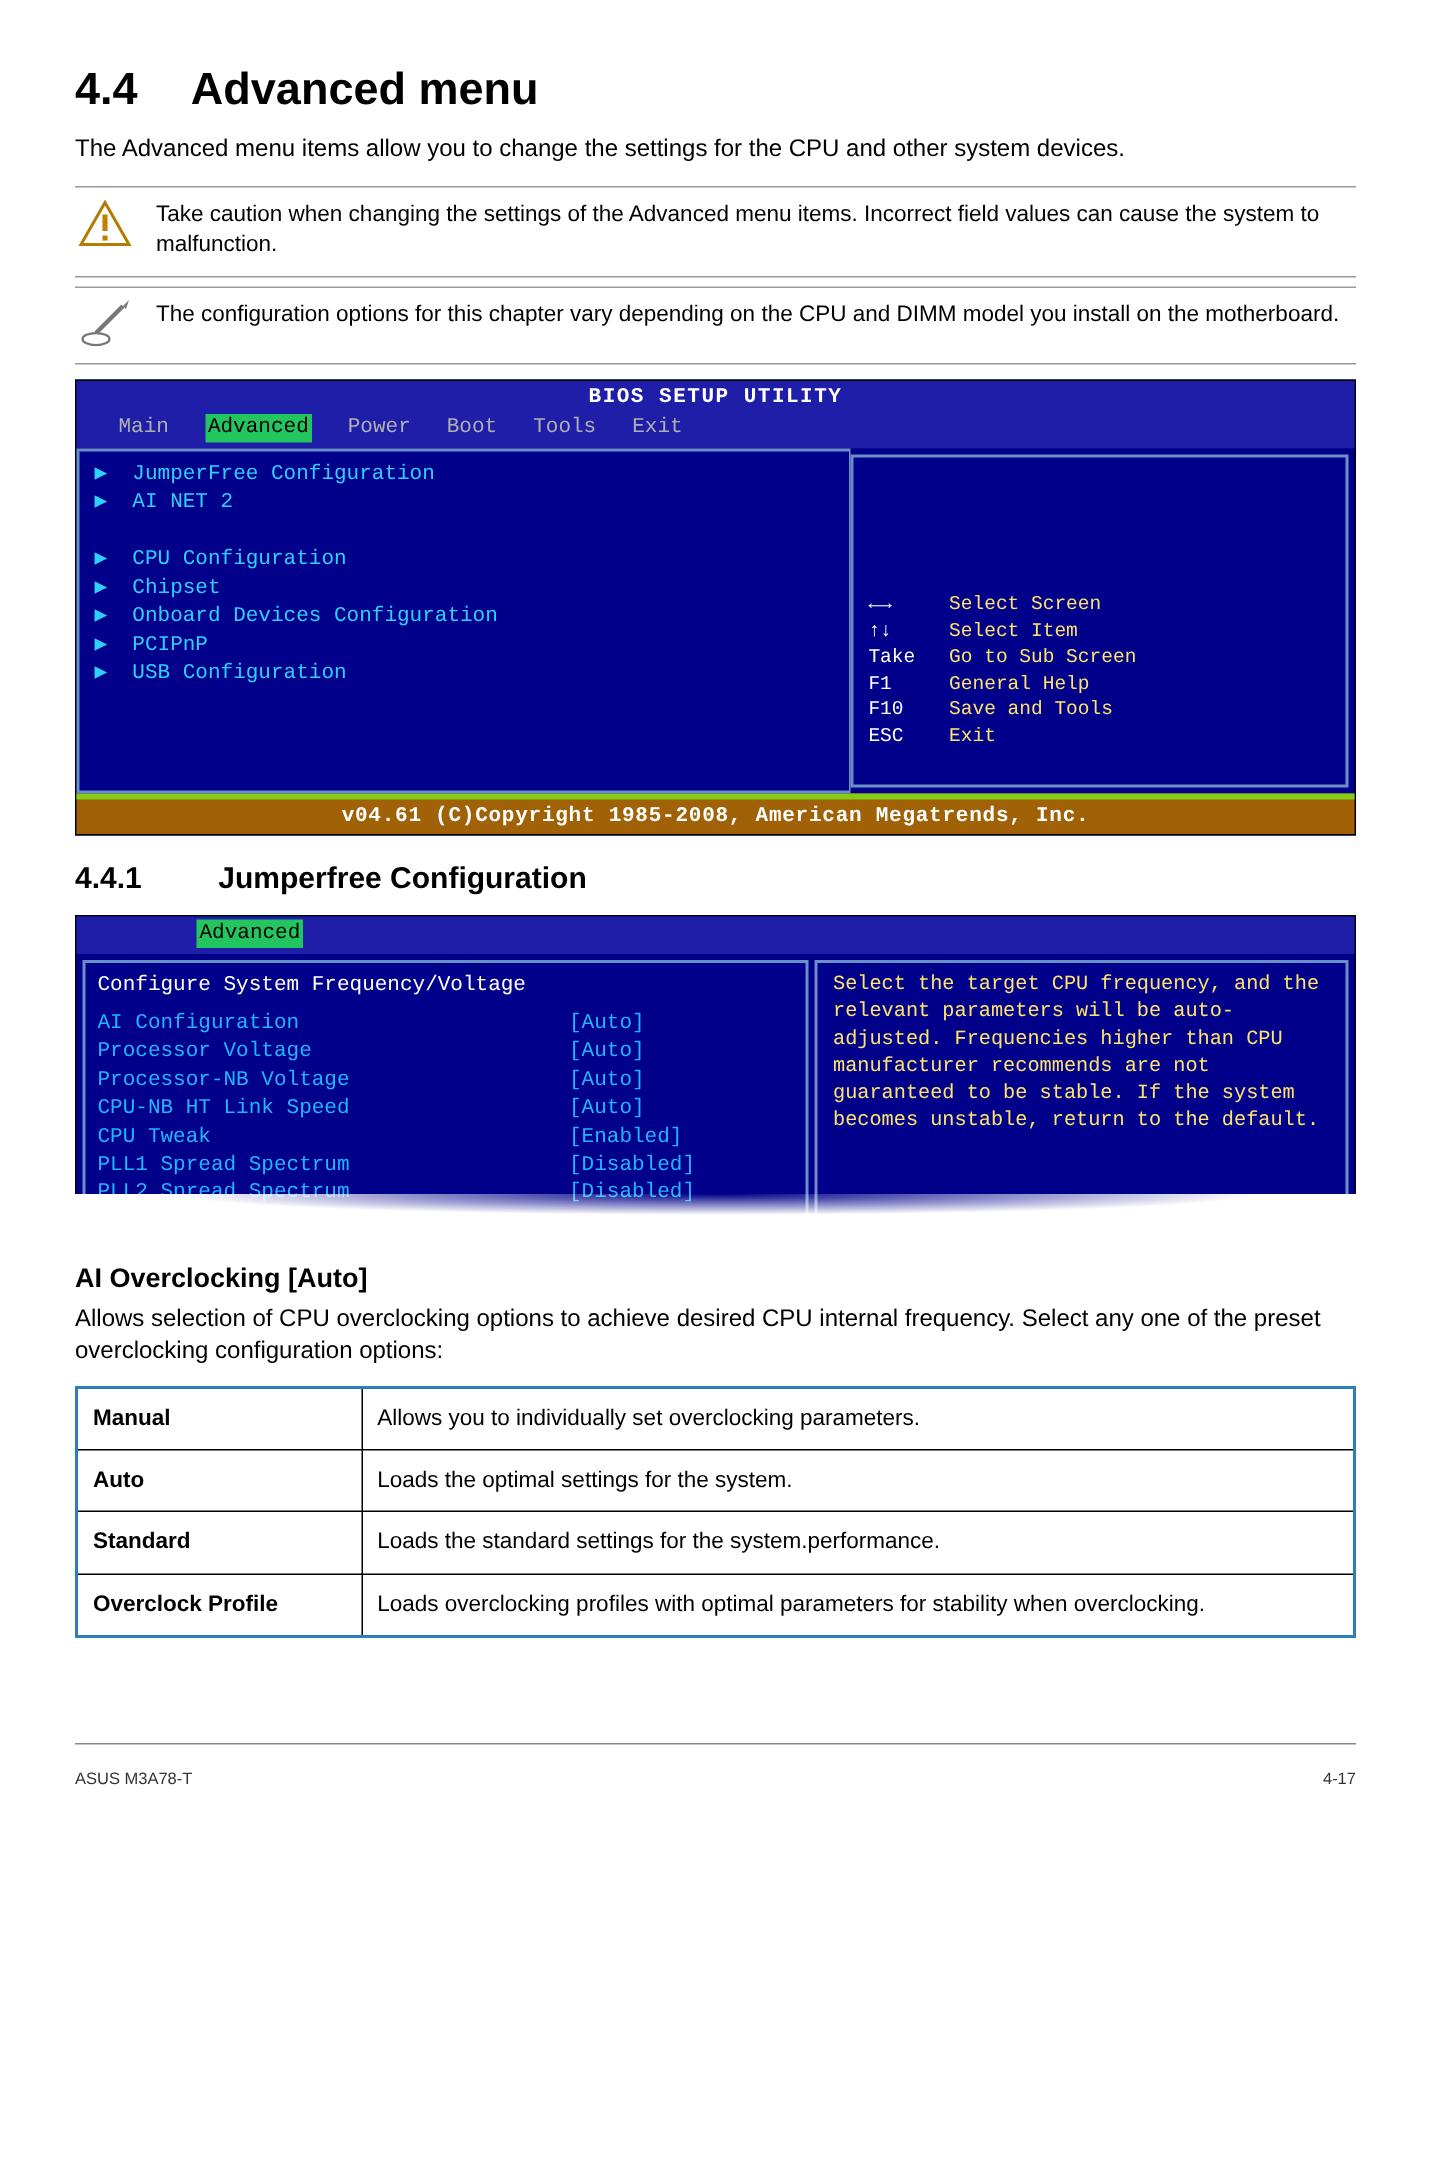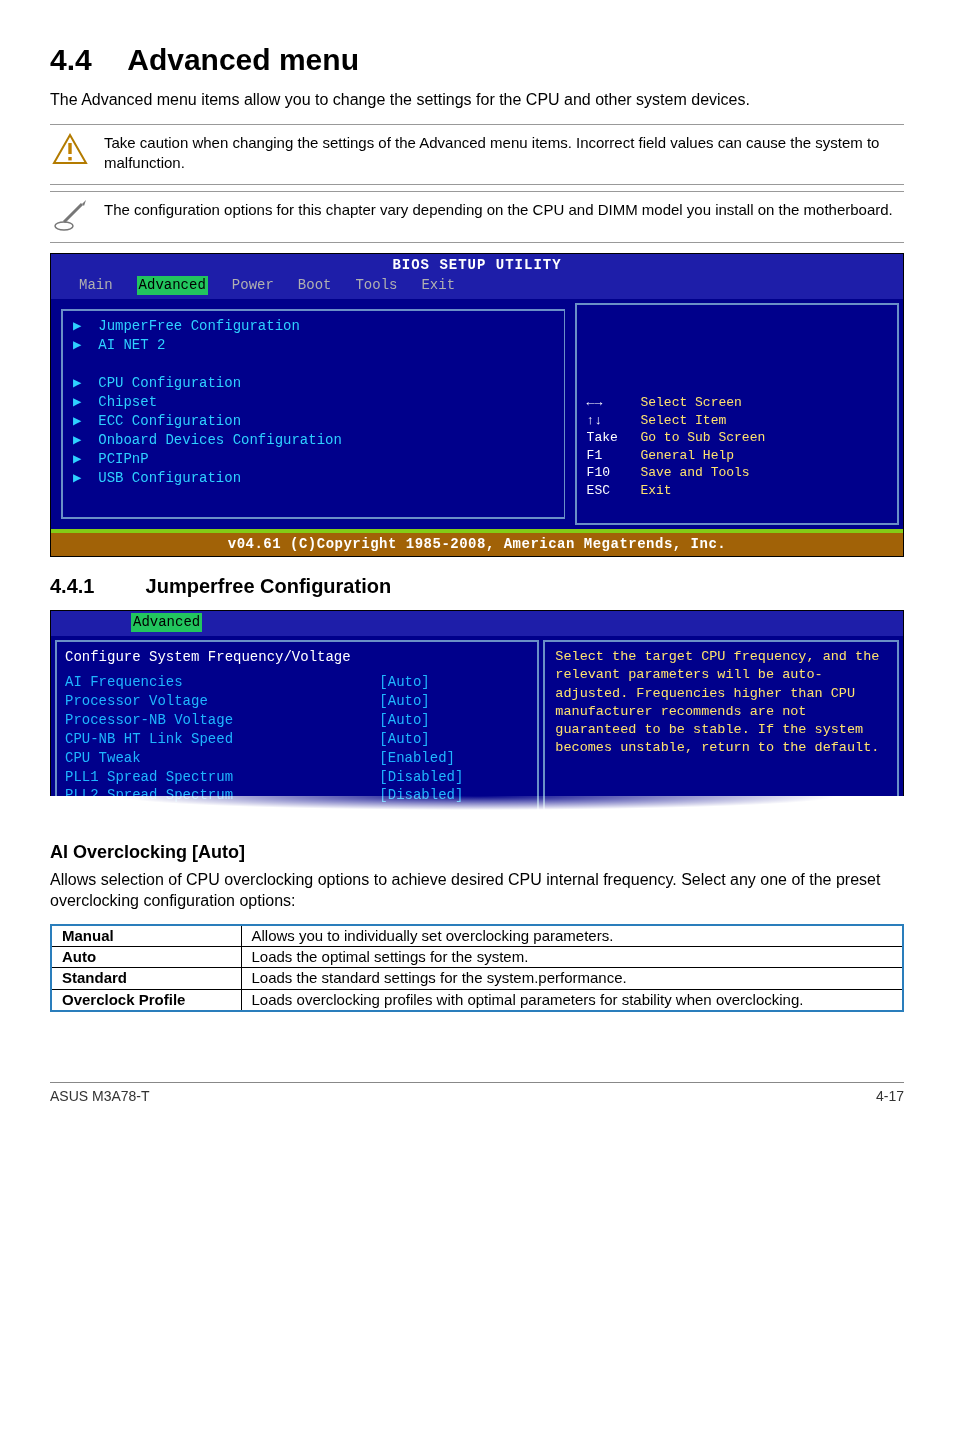--- a/index.html
+++ b/index.html
@@ -62,21 +62,21 @@
   }
   .bios-body {
     display: flex;
     min-height: 230px;
     background: #00008b;
   }
   .bios-left {
     flex: 1.6;
     border: 2px solid #6a8fc7;
     border-right: 1px solid #6a8fc7;
-    margin: 10px;
+    margin: 0;
     padding: 6px 10px;
     color: #2ed0ff;
   }
   .bios-right {
     flex: 1;
     border: 2px solid #6a8fc7;
     margin: 4px 4px 4px 0;
     padding: 6px 10px;
     color: #fff;
     position: relative;
@@ -131,33 +131,33 @@
   h3.optname { font-size: 18px; font-weight:bold; margin: 22px 0 4px 0;}
   p.optdesc { margin: 0 0 12px 0; font-size:16px;}
 
   table.opts {
     border-collapse: collapse;
     width: 100%;
     border: 2.5px solid #2a7ebc;
   }
   table.opts td {
     border: 1px solid #000;
-    padding: 0 10px;
+    padding: 10px 10px;
     font-size: 15px;
     vertical-align: top;
   }
   table.opts td.key { font-weight: bold; width: 190px;}
 
   .page-footer {
     border-top: 1px solid #888;
     margin-top: 70px;
-    padding-top: 4px;
+    padding-top: 16px;
     display:flex;
     justify-content:space-between;
-    font-size: 14px;
+    font-size: 11px;
     color:#333;
   }
   .bios-wrap2 { position:relative; }
   .bios-wrap2::after{
     content:"";
     position:absolute;
     left:0; right:0; bottom:-2px; height:24px;
     background: radial-gradient(ellipse 60% 20px at 50% 0, rgba(0,0,0,0) 0, #fff 70%);
     pointer-events:none;
   }
@@ -204,21 +204,20 @@
     <span>Tools</span>
     <span>Exit</span>
   </div>
   <div class="bios-body">
     <div class="bios-left">
       <div class="row">▶  <span>JumperFree Configuration</span></div>
       <div class="row">▶  <span>AI NET 2</span></div>
       <div class="row">&nbsp;</div>
       <div class="row">▶  <span>CPU Configuration</span></div>
       <div class="row">▶  <span>Chipset</span></div>
-      <div class="row">▶  <span>ECC Configuration</span></div>
       <div class="row">▶  <span>Onboard Devices Configuration</span></div>
       <div class="row">▶  <span>PCIPnP</span></div>
       <div class="row">▶  <span>USB Configuration</span></div>
     </div>
     <div class="bios-right">
       <div class="help-keys">
         <div><span class="k">←→</span> <span class="d">Select Screen</span></div>
         <div><span class="k">↑↓</span> <span class="d">Select Item</span></div>
         <div><span class="k">Take</span> <span class="d">Go to Sub Screen</span></div>
         <div><span class="k">F1</span> <span class="d">General Help</span></div>
@@ -238,21 +237,21 @@
 
 <div class="bios-wrap2">
 <div class="bios-box bios-box2">
   <div class="bios-menubar">
     <span class="active">Advanced</span>
   </div>
   <div class="bios-body" style="min-height:180px;">
     <div class="bios-left2">
       <div class="heading">Configure System Frequency/Voltage</div>
       <div class="pair">
-            <span class="lab">AI Frequencies</span>
+            <span class="lab">AI Configuration</span>
             <span class="val">[Auto]</span>
           </div>
       <div class="pair">
             <span class="lab">Processor Voltage</span>
             <span class="val">[Auto]</span>
           </div>
       <div class="pair">
             <span class="lab">Processor-NB Voltage</span>
             <span class="val">[Auto]</span>
           </div>

